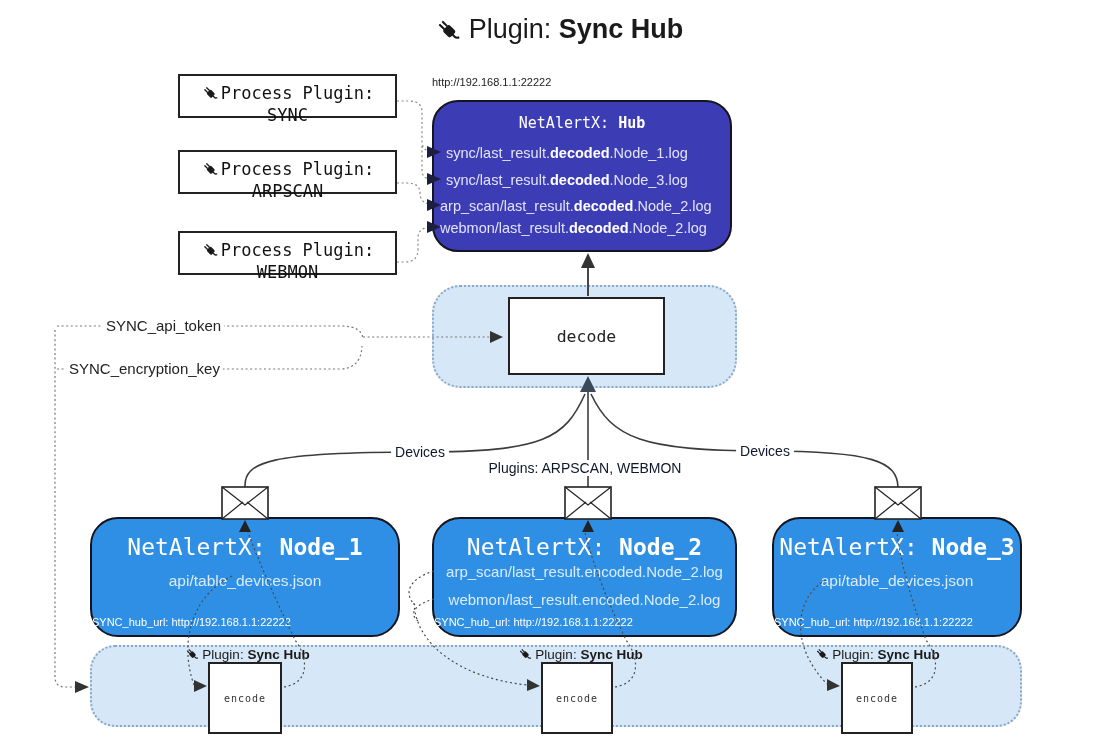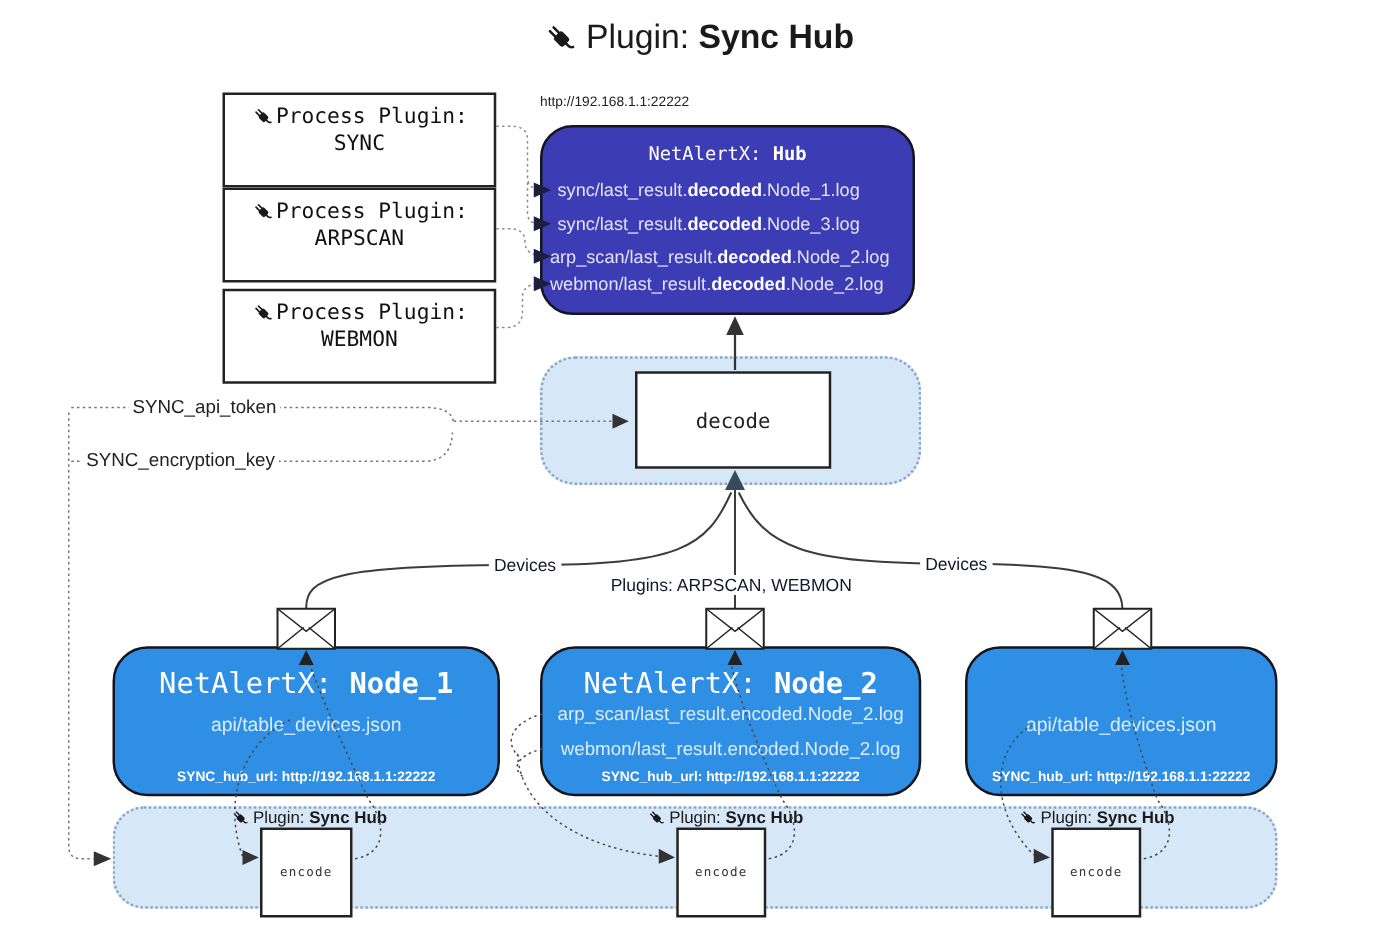--- a/index.html
+++ b/index.html
@@ -22,21 +22,21 @@
          border:2px solid #15151f; border-radius:26px; z-index:2; }
   .hub-title { position:absolute; top:12px; left:0; width:100%; text-align:center;
                font-family:"DejaVu Sans Mono", monospace; font-size:15px; color:#fff; }
   .hub-title b { font-weight:700; }
   .hublog { position:absolute; white-space:nowrap; font-size:14.5px; color:#e3e3f8; }
   .hublog b { color:#fff; font-weight:700; }
   .hl1 { left:12px; top:43px; } .hl2 { left:12px; top:70px; }
   .hl3 { left:6px;  top:96px; } .hl4 { left:6px;  top:118px; }
 
   
-  .pbox { left:178px; width:219px; height:76px; background:#fff; border:2px solid #222; z-index:2;
+  .pbox { left:178px; width:219px; height:44px; background:#fff; border:2px solid #222; z-index:2;
           font-family:"DejaVu Sans Mono", monospace; font-size:17px; color:#111; }
   .pb1 { top:74px; } .pb2 { top:150px; } .pb3 { top:231px; }
   .pline1 { display:flex; justify-content:center; align-items:center; gap:2px; margin-top:7px; }
   .pline2 { text-align:center; margin-top:2px; }
 
   
   .panel { background:var(--panel,#d6e8f8); border:2px dotted var(--panelborder,#8aa6c6); z-index:2; }
   .decode-wrap { left:432px; top:285px; width:305px; height:103px; border-radius:28px; }
   .decode-box { left:508px; top:297px; width:157px; height:78px; background:#fff; border:2px solid #222;
                 display:flex; align-items:center; justify-content:center; z-index:3;
@@ -51,21 +51,21 @@
   .node { background:var(--node,#2f8fe4); border:2px solid #15151f; border-radius:28px; z-index:2; top:517px; height:120px; }
   .n1 { left:90px;  width:310px; }
   .n2 { left:432px; width:305px; }
   .n3 { left:772px; width:250px; }
   .ntitle { position:absolute; top:15px; left:0; width:100%; text-align:center;
             font-family:"DejaVu Sans Mono", monospace; font-size:23px; color:#fff; }
   .ntitle b { font-weight:700; }
   .nfile { position:absolute; left:0; width:100%; text-align:center; font-size:15.5px; color:#d9ecfd; white-space:nowrap; }
   .nf-single { top:53px; }
   .nf-a { top:44px; font-size:15px; } .nf-b { top:72px; font-size:15px; }
-  .nurl { position:absolute; bottom:7px; left:0; width:100%; text-align:center; font-size:11px; color:#fff;font-weight:bold; }
+  .nurl { position:absolute; bottom:7px; left:0; width:100%; font-size:11px; color:#fff; }
 
   
   .band { left:90px; top:645px; width:932px; height:82px; border-radius:25px; }
   .elabel { position:absolute; top:654px; transform:translate(-50%,-50%); display:flex; align-items:center; gap:3px;
             font-size:13.5px; color:#1a1a1a; white-space:nowrap; z-index:3; }
   .elabel b { font-weight:700; }
   .ebox { position:absolute; top:662px; height:72px; background:#fff; border:2px solid #222; z-index:3;
           display:flex; align-items:center; justify-content:center;
           font-family:"DejaVu Sans Mono", monospace; font-size:10px; letter-spacing:1px; color:#333; }
   .eb1 { left:208px; width:74px; } .eb2 { left:541px; width:72px; } .eb3 { left:841px; width:72px; }
@@ -156,20 +156,21 @@
     <div class="nfile nf-single">api/table_devices.json</div>
     <div class="nurl">SYNC_hub_url: http://192.168.1.1:22222</div>
   </div>
   <div class="abs node n2">
     <div class="ntitle"><span>NetAlertX: </span><b>Node_2</b></div>
     <div class="nfile nf-a">arp_scan/last_result.encoded.Node_2.log</div>
     <div class="nfile nf-b">webmon/last_result.encoded.Node_2.log</div>
     <div class="nurl">SYNC_hub_url: http://192.168.1.1:22222</div>
   </div>
   <div class="abs node n3">
+    <div class="ntitle"><span>NetAlertX: </span><b>Node_3</b></div>
     <div class="nfile nf-single">api/table_devices.json</div>
     <div class="nurl">SYNC_hub_url: http://192.168.1.1:22222</div>
   </div>
 
   <div class="abs panel band"></div>
 
   <div class="elabel" style="left:247px;">
     <svg class="plug" width="15" height="15" viewBox="0 0 24 24">
         <g transform="rotate(-45 12 12)" fill="#1a1a1a">
           <rect x="8" y="9" width="8" height="9" rx="2"></rect>

